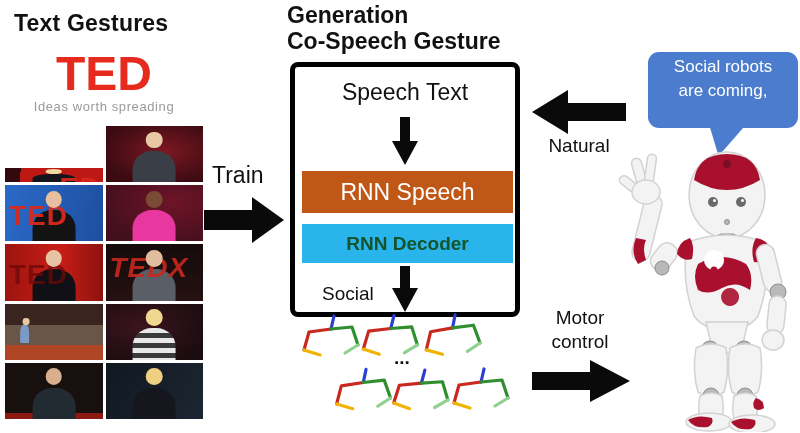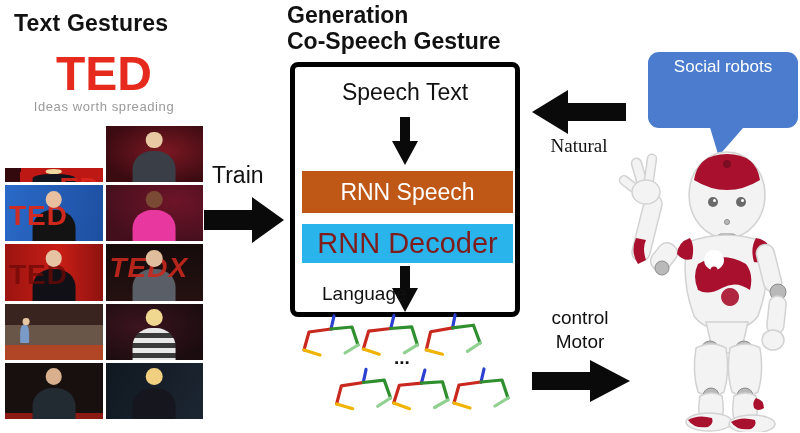--- a/index.html
+++ b/index.html
@@ -45,34 +45,34 @@
   
   .gen-title{left:287px;top:2px;font-size:23px;font-weight:600;line-height:26px;}
   .gen-box{left:290px;top:62px;width:230px;height:255px;border:5px solid #000;
            border-radius:8px;background:#fff;box-sizing:border-box;}
   .speech-text{position:absolute;left:0;top:12px;width:100%;text-align:center;
                font-size:23px;font-weight:500;}
   .down1{position:absolute;left:97px;top:50px;}
   .enc{position:absolute;left:7px;top:104px;width:211px;height:42px;background:var(--encoder-orange,#bf5717);
        color:#fff;font-size:23px;font-weight:500;display:flex;align-items:center;justify-content:center;}
   .dec{position:absolute;left:7px;top:157px;width:211px;height:39px;background:var(--decoder-blue,#29b5ec);
-       color:#7f1d1d;font-size:29px;font-weight:400;display:flex;align-items:center;justify-content:center;}
+       color:#14532d;font-size:19px;font-weight:700;display:flex;align-items:center;justify-content:center;}
   .down2{position:absolute;left:97px;top:199px;}
   .motions-label{position:absolute;left:27px;top:216px;font-size:19px;font-weight:500;}
   .skel-svg{position:absolute;left:2px;top:245px;}
   .sk{fill:none;stroke-width:3.2;stroke-linecap:round;stroke-linejoin:round;}
   .sk-blue{stroke:var(--skel-blue,#2b3fd0);}
   .sk-red{stroke:var(--skel-red,#c9281e);}
   .sk-yellow{stroke:var(--skel-yellow,#f0b400);}
   .sk-green{stroke:var(--skel-green,#2f8f2f);}
   .sk-lgreen{stroke:var(--skel-lightgreen,#90d090);}
   .dots{font-size:19px;font-weight:700;fill:#111;font-family:"Liberation Sans",sans-serif;}
 
   
-  .nl-label{left:528px;top:134px;width:102px;text-align:center;font-size:19px;line-height:24px;font-family:Liberation Serif, serif;}
+  .nl-label{left:528px;top:134px;width:102px;text-align:center;font-size:19px;line-height:24px;}
   .mc-label{left:530px;top:306px;width:100px;text-align:center;font-size:19px;line-height:24px;}
 
   
   .bubble{left:648px;top:52px;width:150px;height:76px;background:var(--bubble-blue,#4b7cce);
           border-radius:11px;color:#fff;text-align:center;font-size:17px;font-weight:400;
           line-height:24px;padding-top:3px;box-sizing:border-box;}
   .bubble-tail{left:703px;top:125px;width:52px;height:31px;background:var(--bubble-blue,#4b7cce);
                clip-path:polygon(12% 0,82% 0,30% 100%);}
 
   
@@ -147,21 +147,21 @@
       <polygon class="arrow" points="8,0 18,0 18,24 26,24 13,48 0,24 8,24"></polygon>
     </svg>
 
     <div class="enc">RNN Speech</div>
     <div class="dec">RNN Decoder</div>
 
     <svg class="down2" width="26" height="46" viewBox="0 0 26 46">
       <polygon class="arrow" points="8,0 18,0 18,22 26,22 13,46 0,22 8,22"></polygon>
     </svg>
 
-    <div class="motions-label">Language</div>
+    <div class="motions-label">Social</div>
 
     <svg class="skel-svg" width="216" height="106" viewBox="0 0 216 106">
       <defs>
         <g id="skel">
           <polyline class="sk sk-blue" points="33,3 30,16"></polyline>
           <polyline class="sk sk-red" points="30,16 8,19 3,37"></polyline>
           <polyline class="sk sk-yellow" points="3,37 19,42"></polyline>
           <polyline class="sk sk-green" points="30,16 51,14 57,32"></polyline>
           <polyline class="sk sk-lgreen" points="57,32 44,40"></polyline>
         </g>
@@ -177,29 +177,30 @@
   </div>
 
   <svg class="abs" style="left:532px;top:90px;" width="94" height="44" viewBox="0 0 94 44">
     <polygon class="arrow" points="0,22 36,0 36,13 94,13 94,31 36,31 36,44"></polygon>
   </svg>
   <div class="abs nl-label">
     <div>Natural</div>
   </div>
 
   <div class="abs mc-label">
+    <div>Motor</div>
     <div>control</div>
-    <div>Motor</div>
   </div>
   <svg class="abs" style="left:532px;top:358px;" width="98" height="46" viewBox="0 0 98 46">
     <polygon class="arrow" points="0,14 58,14 58,2 98,23 58,44 58,32 0,32"></polygon>
   </svg>
 
   <div class="abs bubble">
     <div>Social robots</div>
+    <div>are coming,</div>
   </div>
   <div class="abs bubble-tail"></div>
 
   <svg class="abs robot-svg" width="188" height="286" viewBox="0 0 188 286">
 
     <g>
       <rect class="rb-white" x="28" y="48" width="18" height="68" rx="9" transform="rotate(14 37 82)"></rect>
       <rect class="rb-white" x="24" y="12" width="10" height="28" rx="5" transform="rotate(-16 29 26)"></rect>
       <rect class="rb-white" x="36" y="8" width="9" height="30" rx="4.5" transform="rotate(8 40 23)"></rect>
       <rect class="rb-white" x="14" y="28" width="9" height="20" rx="4.5" transform="rotate(-52 18 38)"></rect>

